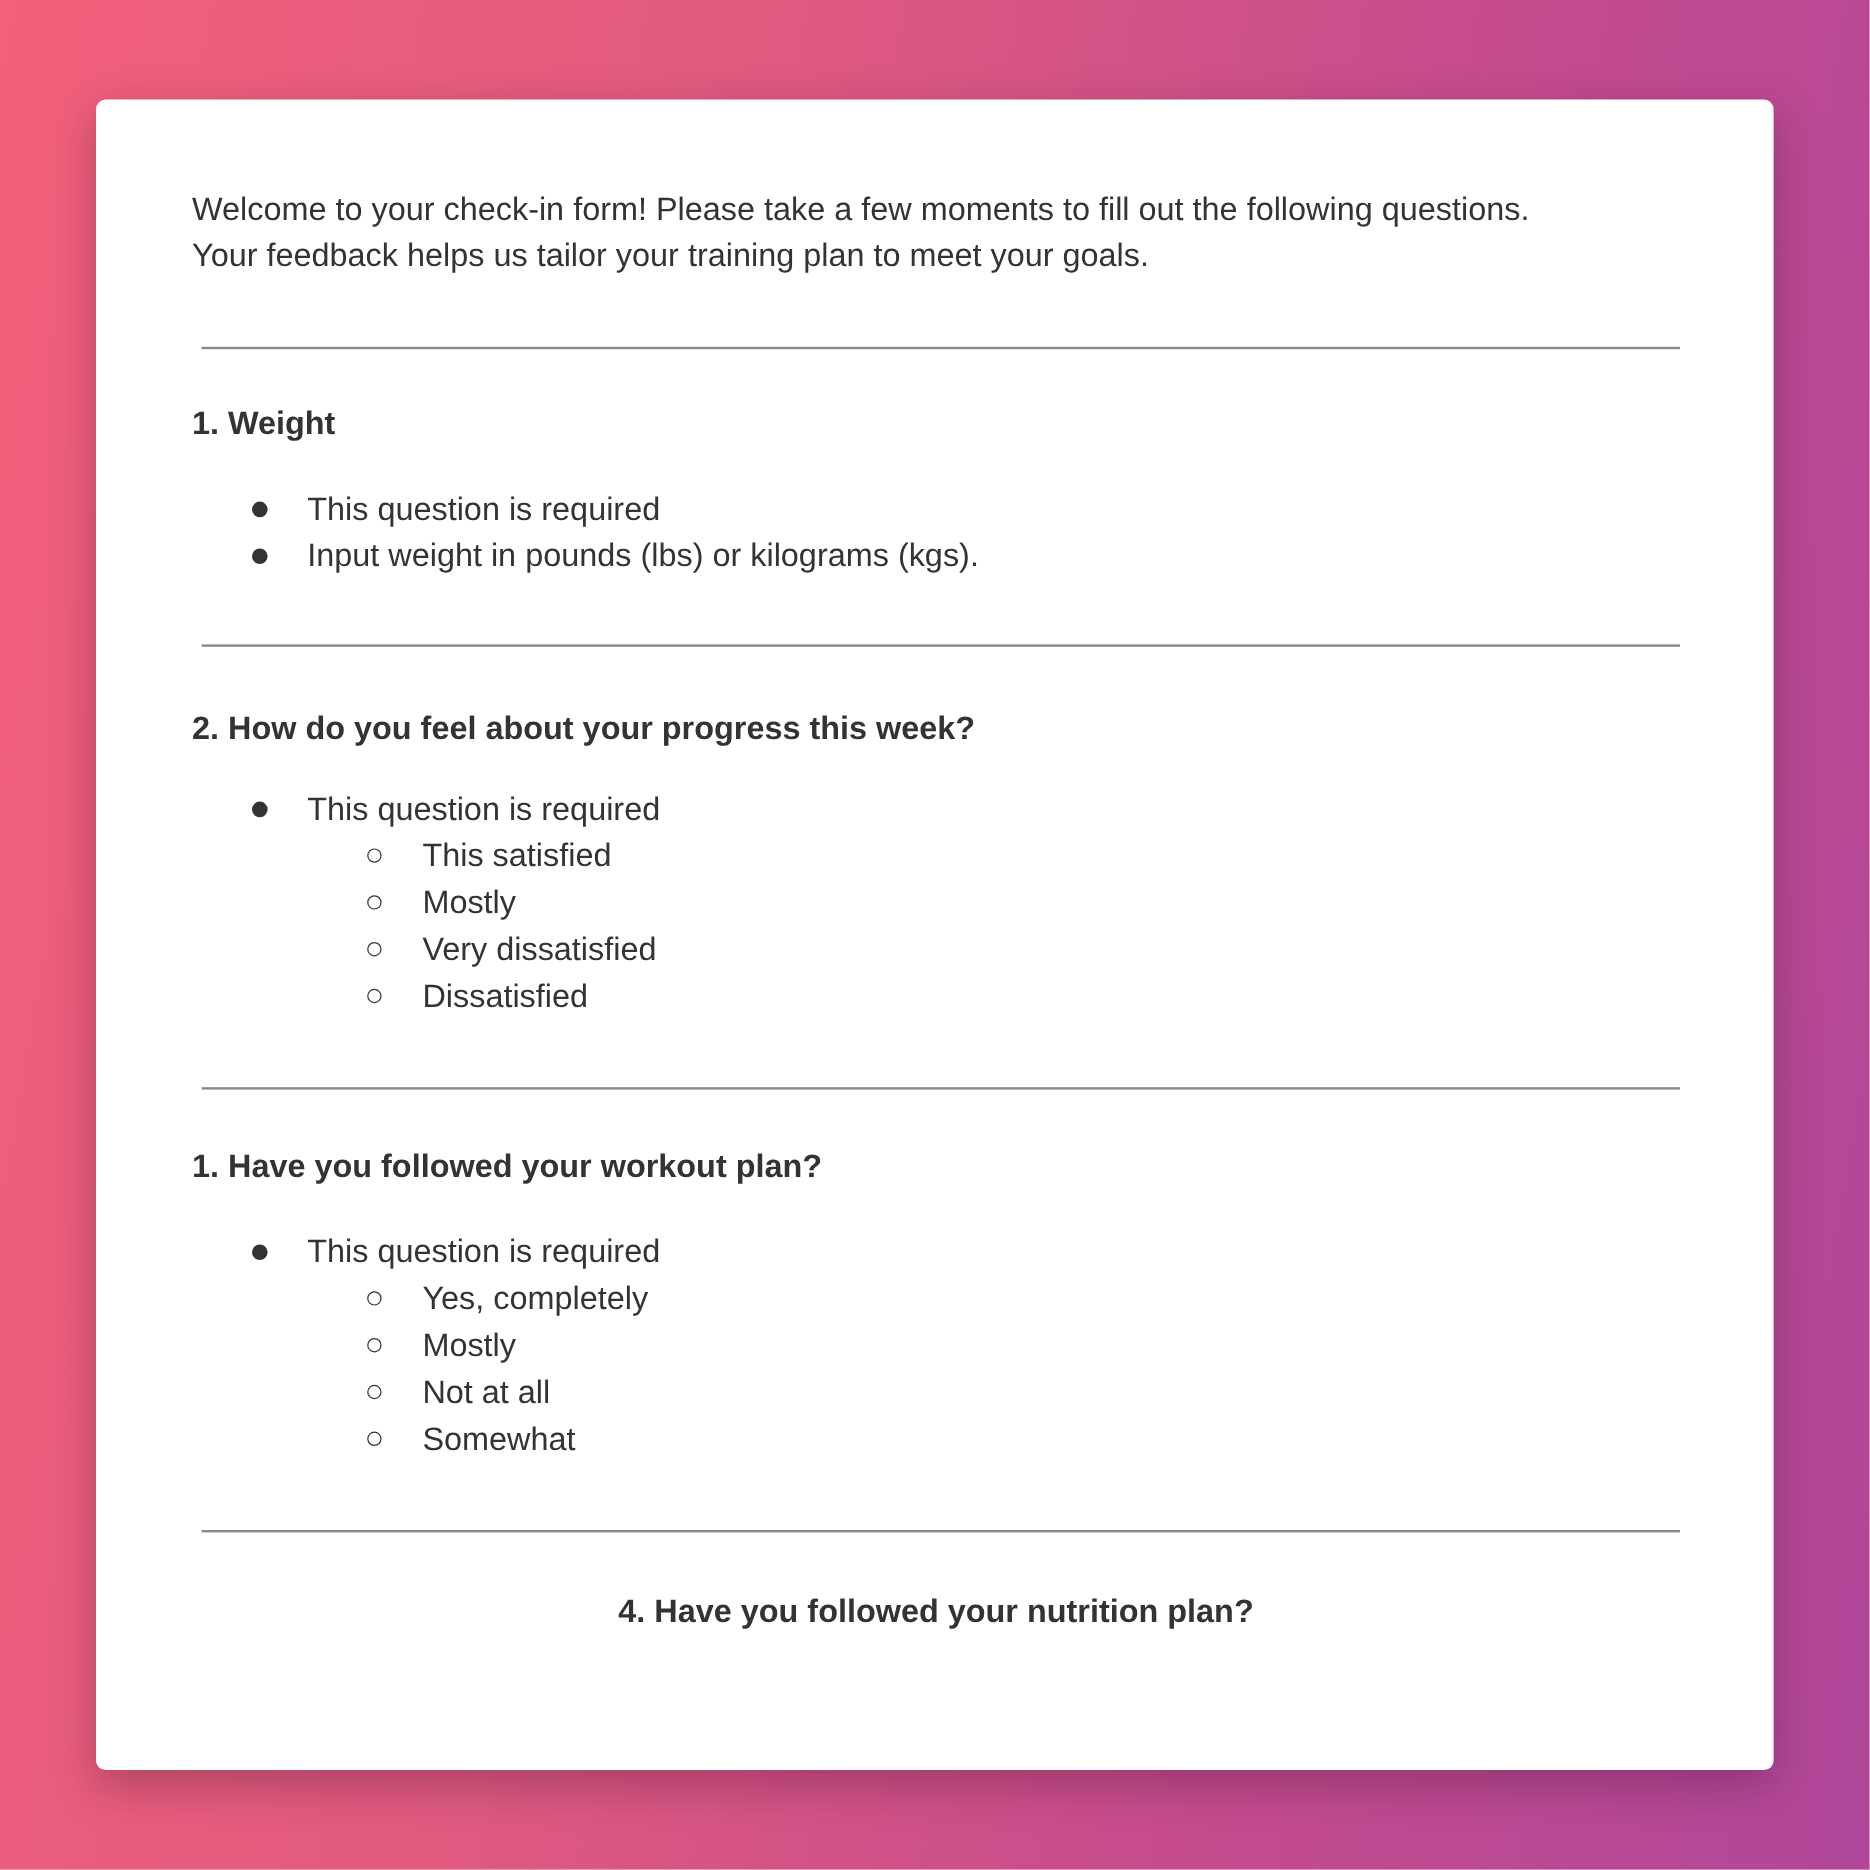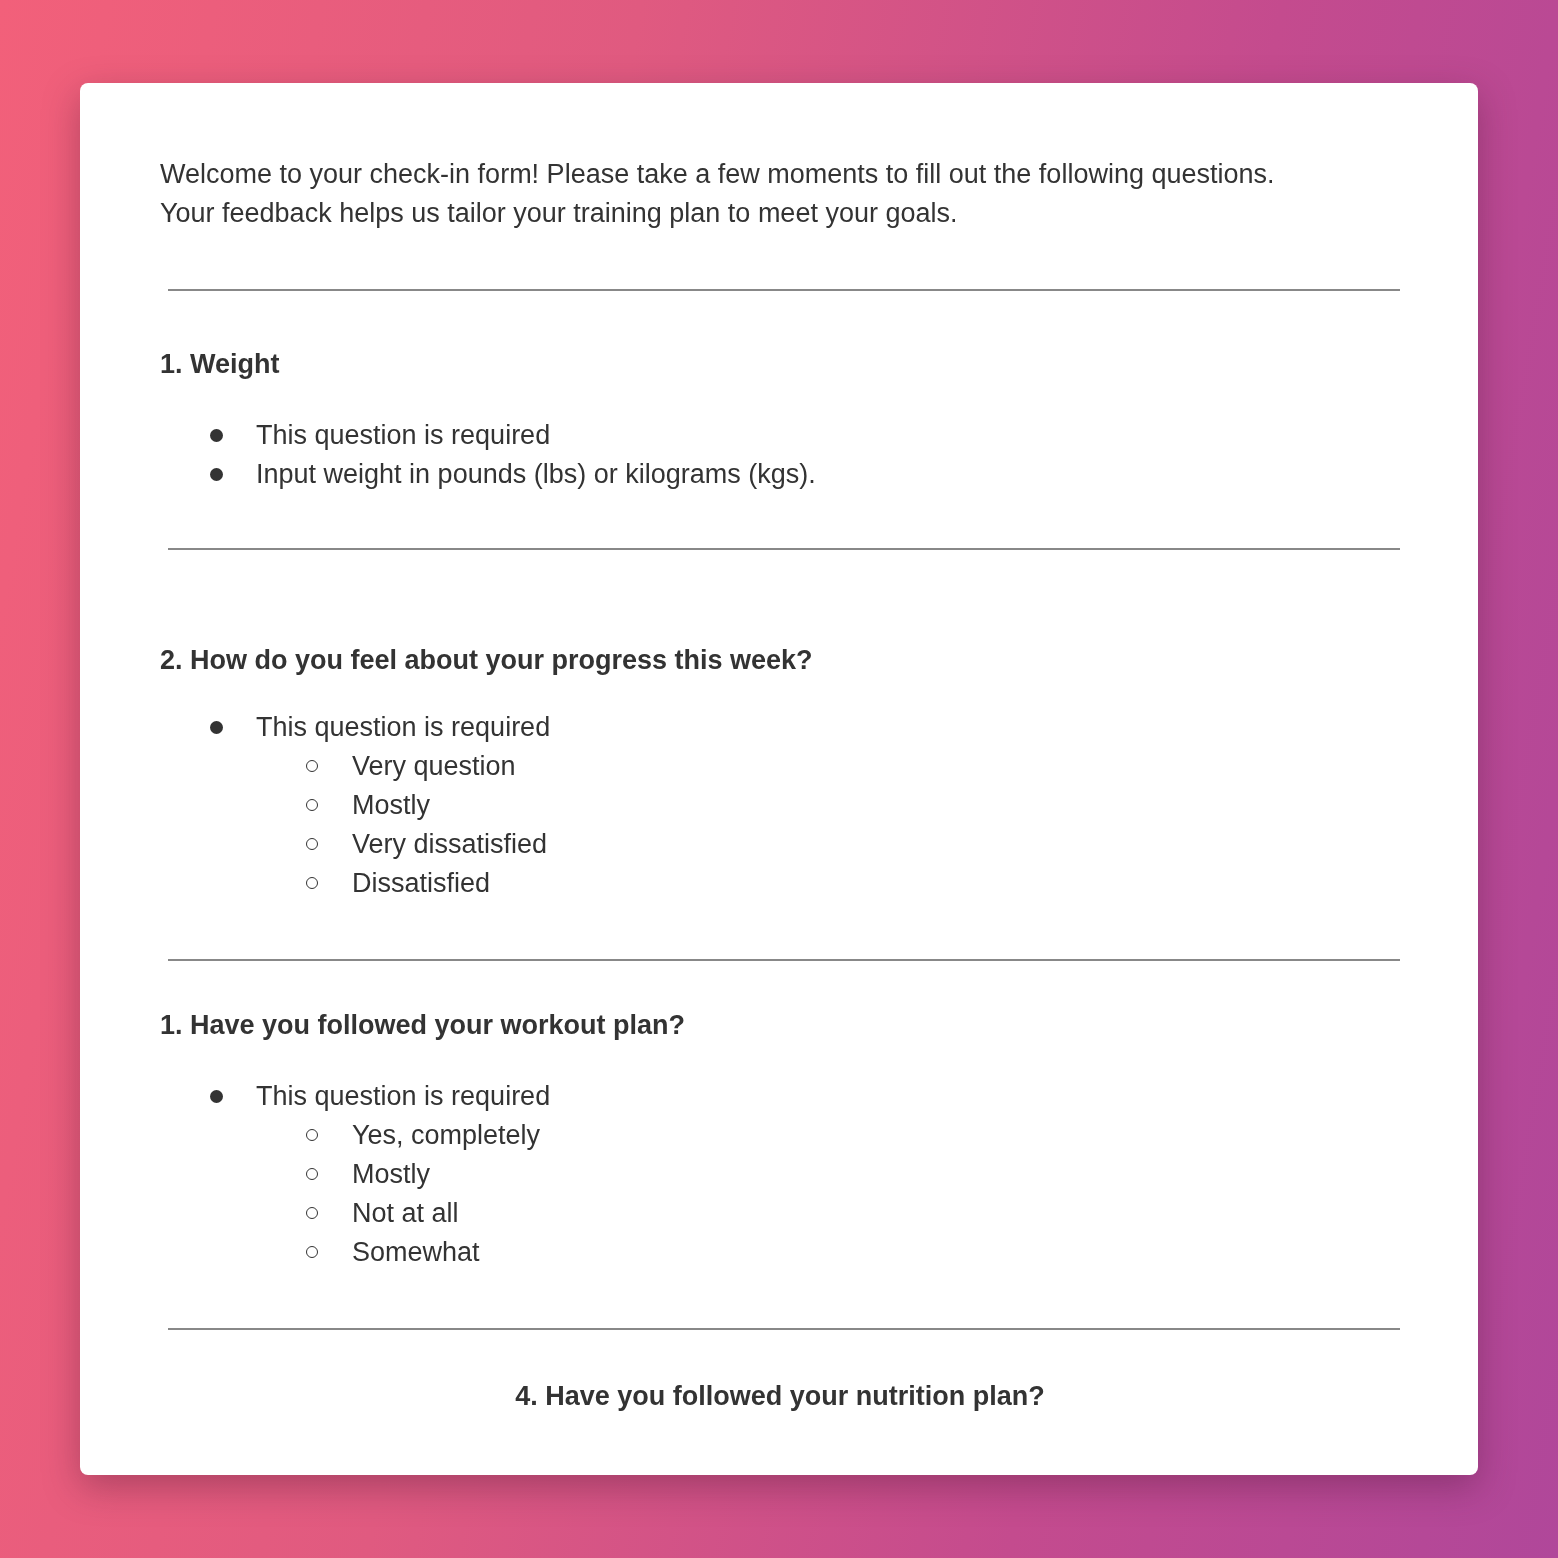--- a/index.html
+++ b/index.html
@@ -43,21 +43,21 @@
     }
     .divider.d1 { margin-top: 56px; }
     .divider.d2 { margin-top: 54px; }
     .divider.d3 { margin-top: 56px; }
     .divider.d4 { margin-top: 56px; }
     .question-title {
       margin: 0;
       font-size: 27px;
       font-weight: bold;
       line-height: 36px;
-      padding-top: 55px;
+      padding-top: 44px;
       color: #333333;
     }
     .q-list {
       list-style: none;
       margin: 0;
       padding: 0;
       padding-top: 34px;
     }
     .q-list li {
       position: relative;
@@ -131,29 +131,29 @@
       <li>
         <span class="bullet"><span class="bullet-disc"></span></span>
         <span>Input weight in pounds (lbs) or kilograms (kgs).</span>
       </li>
     </ul>
   </section>
 
   <hr class="divider d2">
 
   <section>
-    <h3 class="question-title" style="padding-top:50px;margin-top:42px;">2. How do you feel about your progress this week?</h3>
+    <h3 class="question-title" style="padding-top:50px;">2. How do you feel about your progress this week?</h3>
     <ul class="q-list" style="padding-top:30px;">
       <li>
         <span class="bullet"><span class="bullet-disc"></span></span>
         <span>This question is required</span>
         <ul class="sub-list">
           <li>
             <span class="bullet"><span class="bullet-circle"></span></span>
-            <span>Very question</span>
+            <span>This satisfied</span>
           </li>
           <li>
             <span class="bullet"><span class="bullet-circle"></span></span>
             <span>Mostly</span>
           </li>
           <li>
             <span class="bullet"><span class="bullet-circle"></span></span>
             <span>Very dissatisfied</span>
           </li>
           <li>

